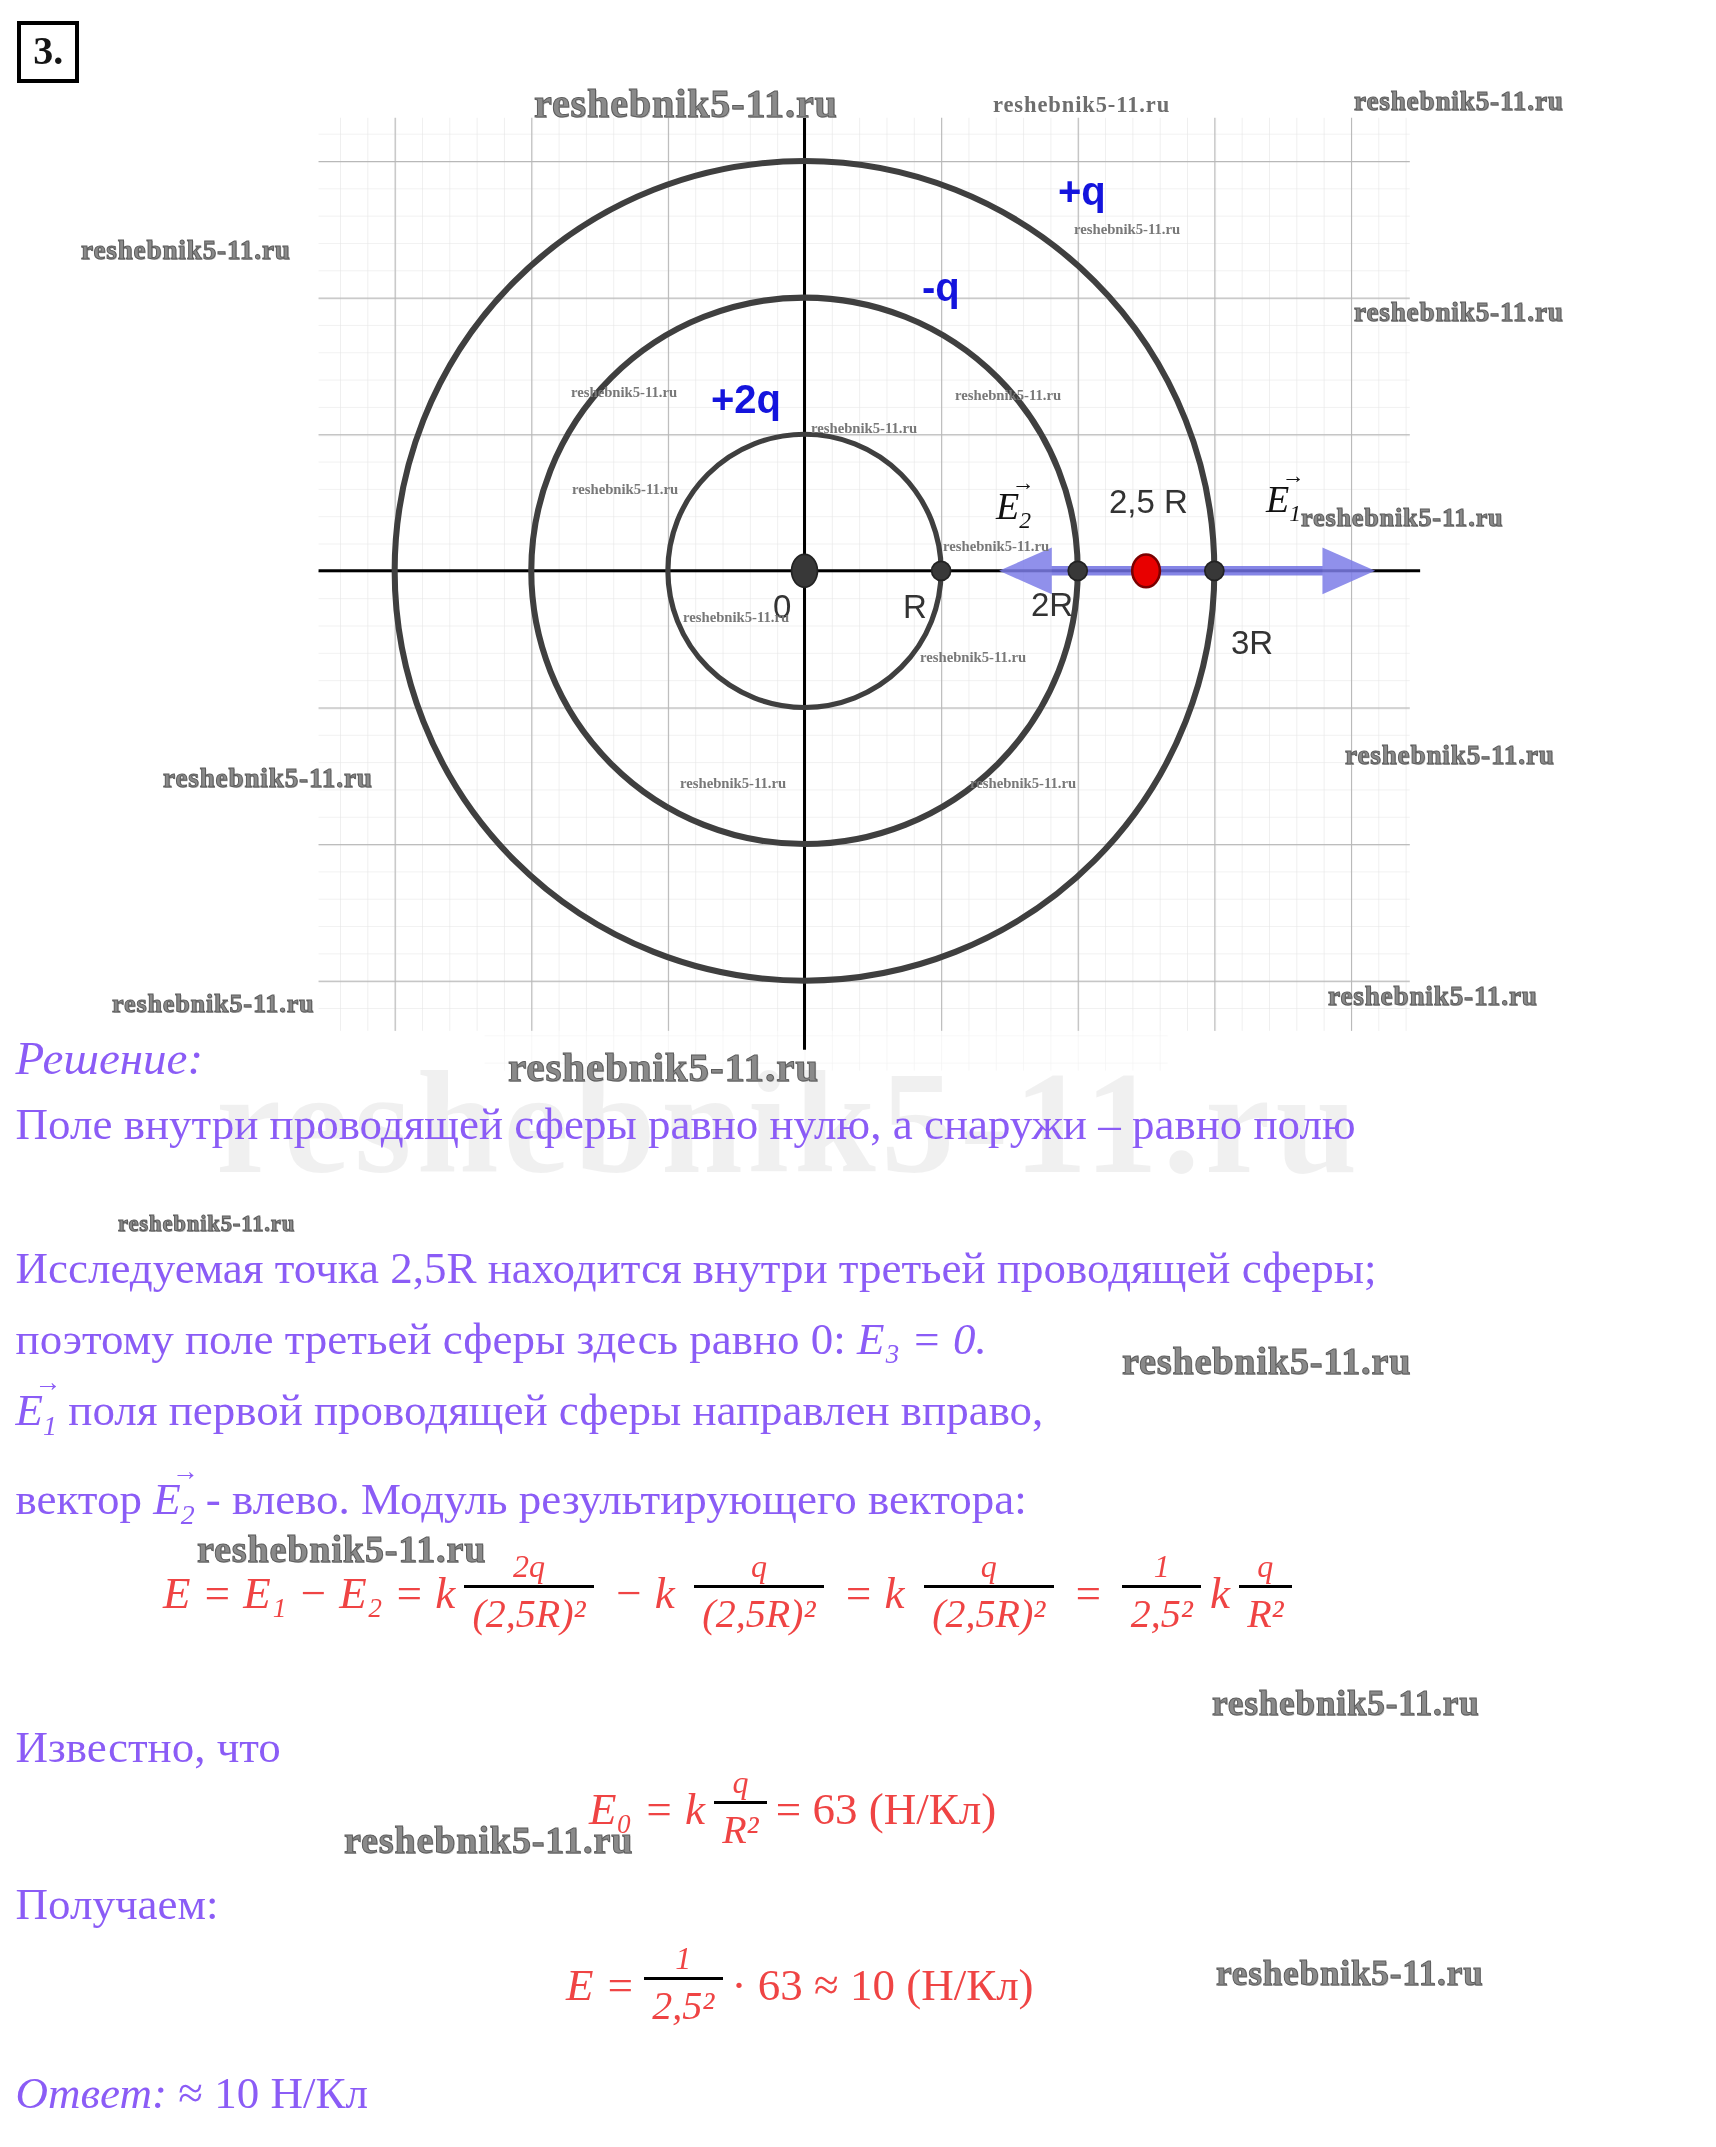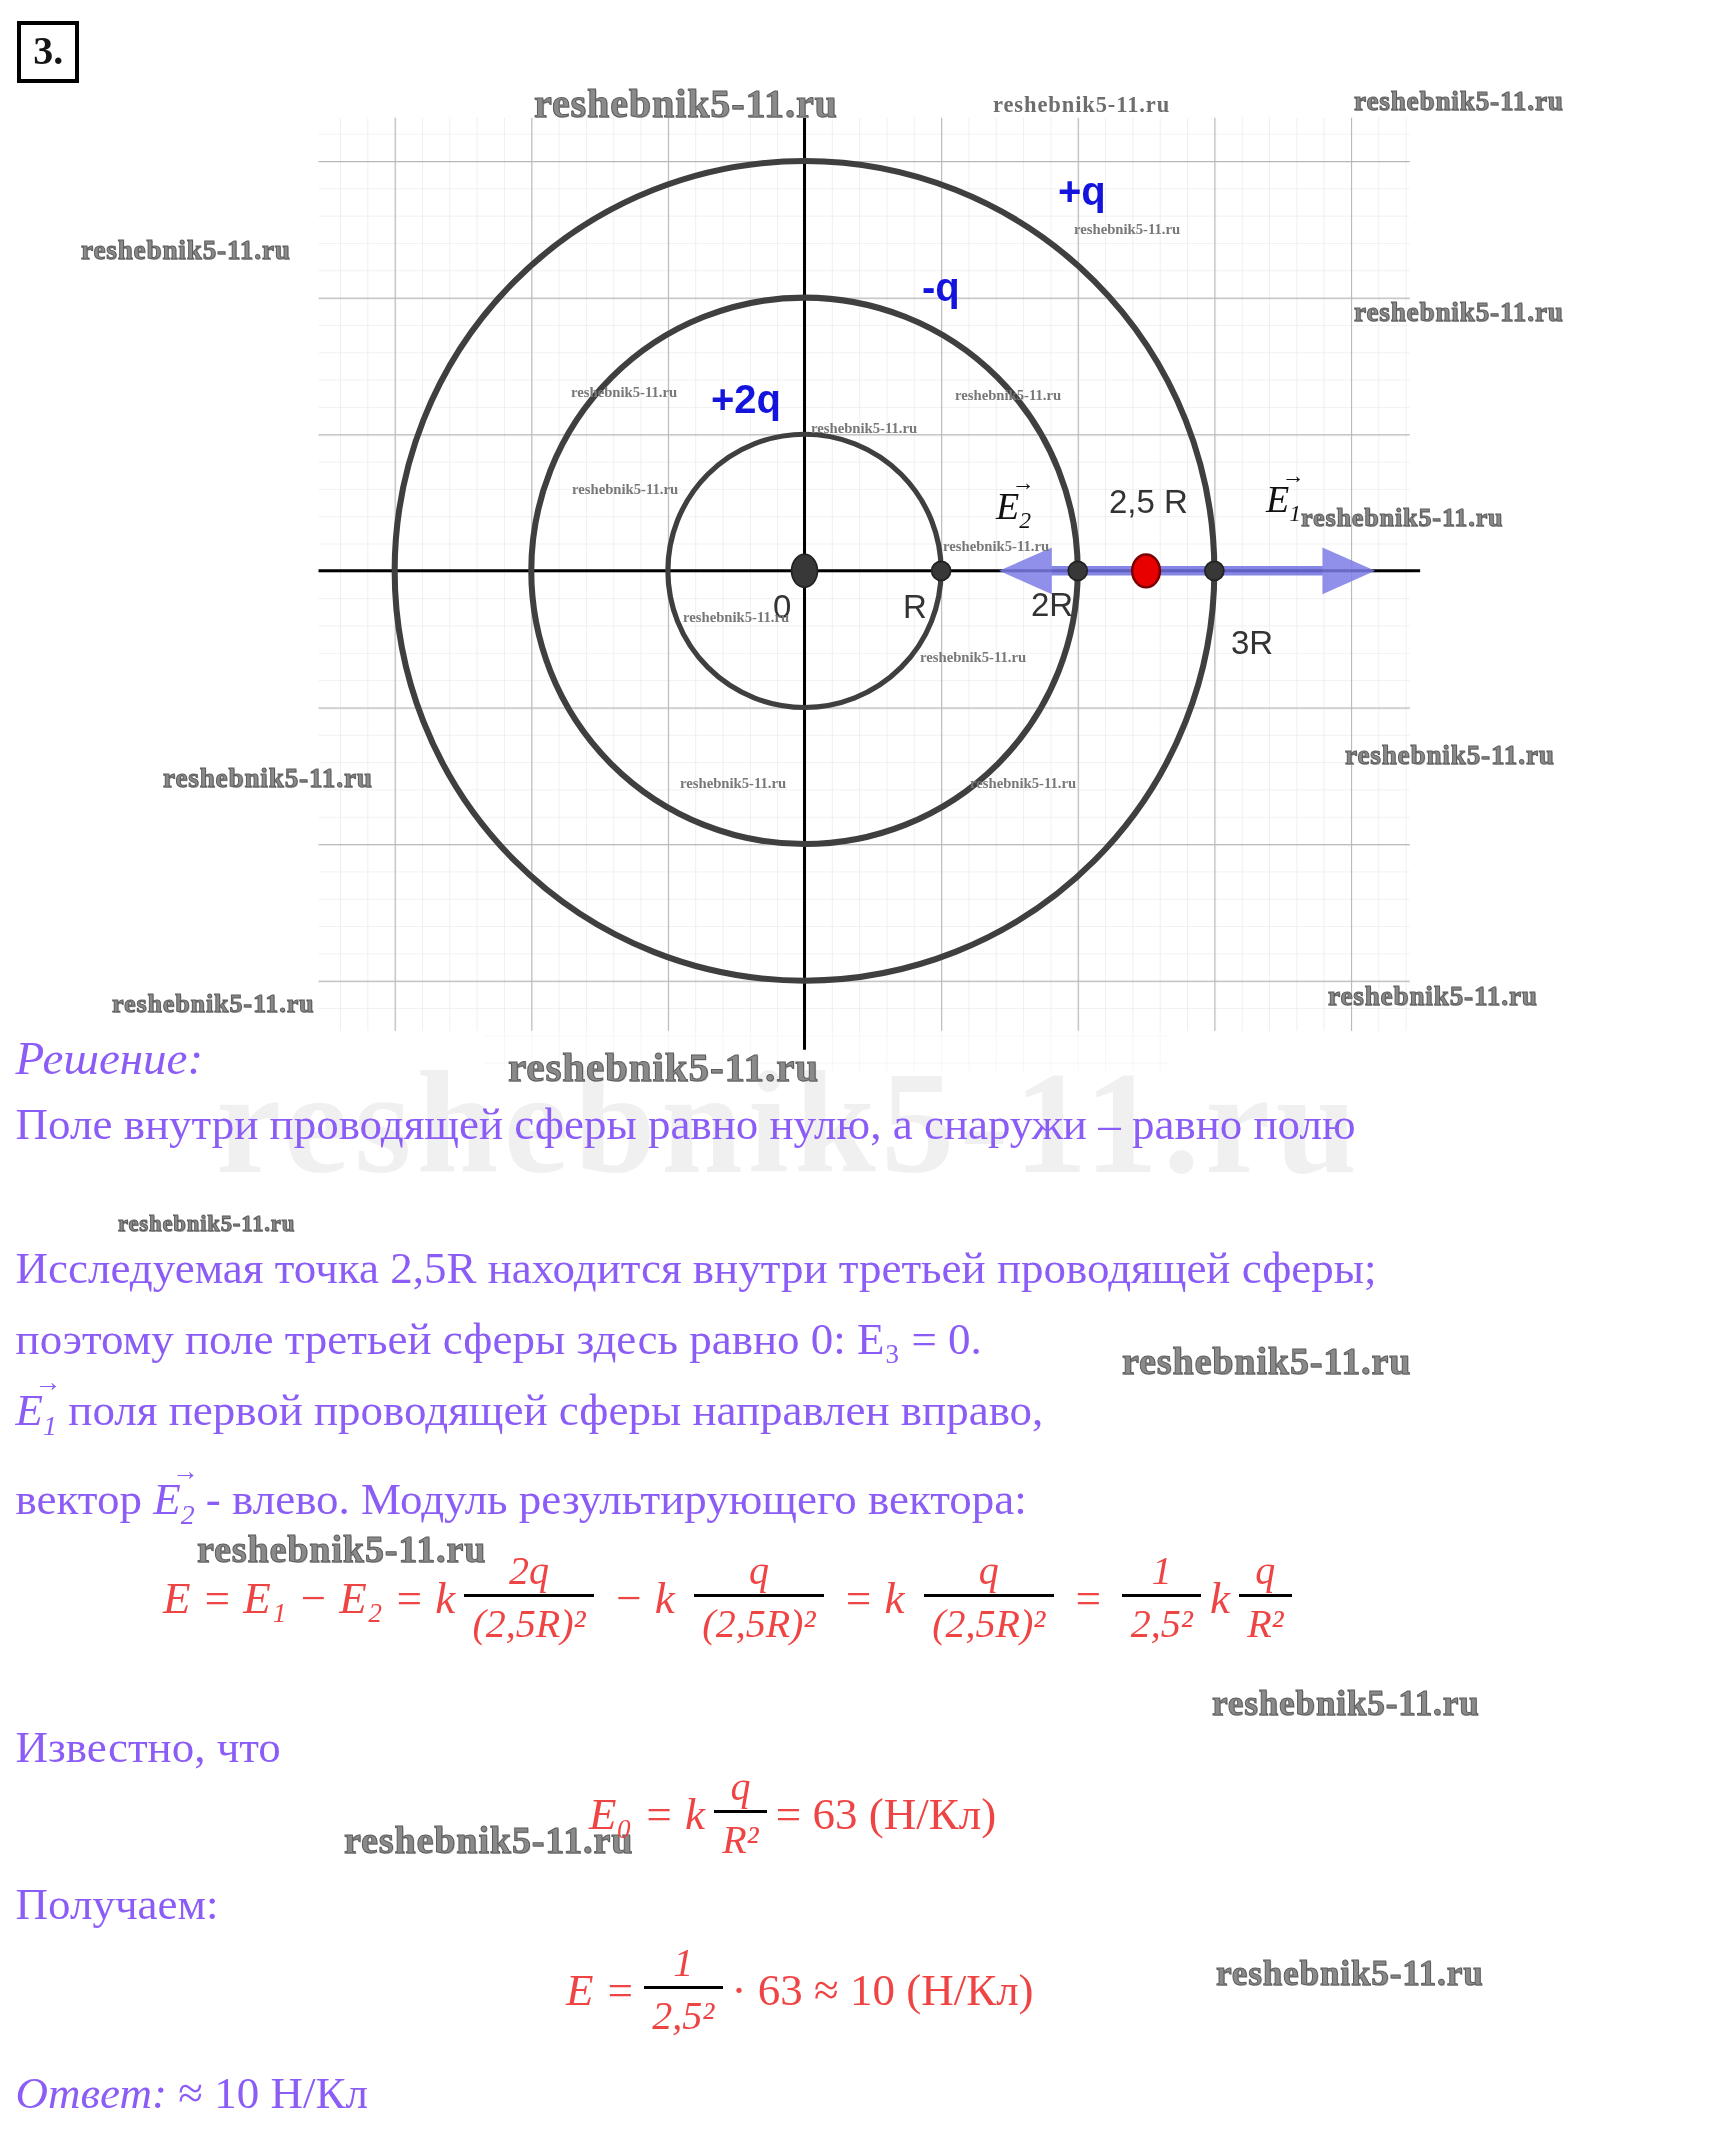--- a/index.html
+++ b/index.html
@@ -25,28 +25,28 @@
           font-size:33px;color:#333;white-space:nowrap;}
   .vec{display:inline-block;position:relative;font-style:italic;
        font-family:"Liberation Serif","DejaVu Serif",serif;}
   .vec .ar{position:absolute;left:45%;top:-0.62em;font-size:0.6em;font-style:normal;letter-spacing:0;}
   .vec sub{font-size:0.62em;}
   .veclabel{position:absolute;font-size:38px;color:#111;white-space:nowrap;}
 
   
   .line{position:absolute;left:15.6px;font-size:45px;white-space:nowrap;color:#8b5cf6;}
   .it{font-style:italic;}
-  .mathspan{}
+  .mathspan{font-style:italic;}
 
   
   .formula{position:absolute;display:flex;align-items:center;font-size:45px;font-style:italic;
            white-space:nowrap;color:#ef4444;}
   .formula .op{margin:0 10.4px;}
   .frac{display:inline-flex;flex-direction:column;align-items:center;margin:0 8.6px;}
-  .frac .num{display:block;font-size:40px;line-height:1.15;padding:0 8.6px;text-align:center;}
+  .frac .num{display:block;font-size:32px;line-height:1.15;padding:0 8.6px;text-align:center;}
   .frac .den{display:block;font-size:40px;line-height:1.2;padding:2.6px 8.6px 0 8.6px;
              border-top:3.5px solid #000;text-align:center;}
   .up{font-style:normal;}
 </style>
 </head>
 <body>
 
 <div id="page">
 
   <div class="abs" id="problem-box">

